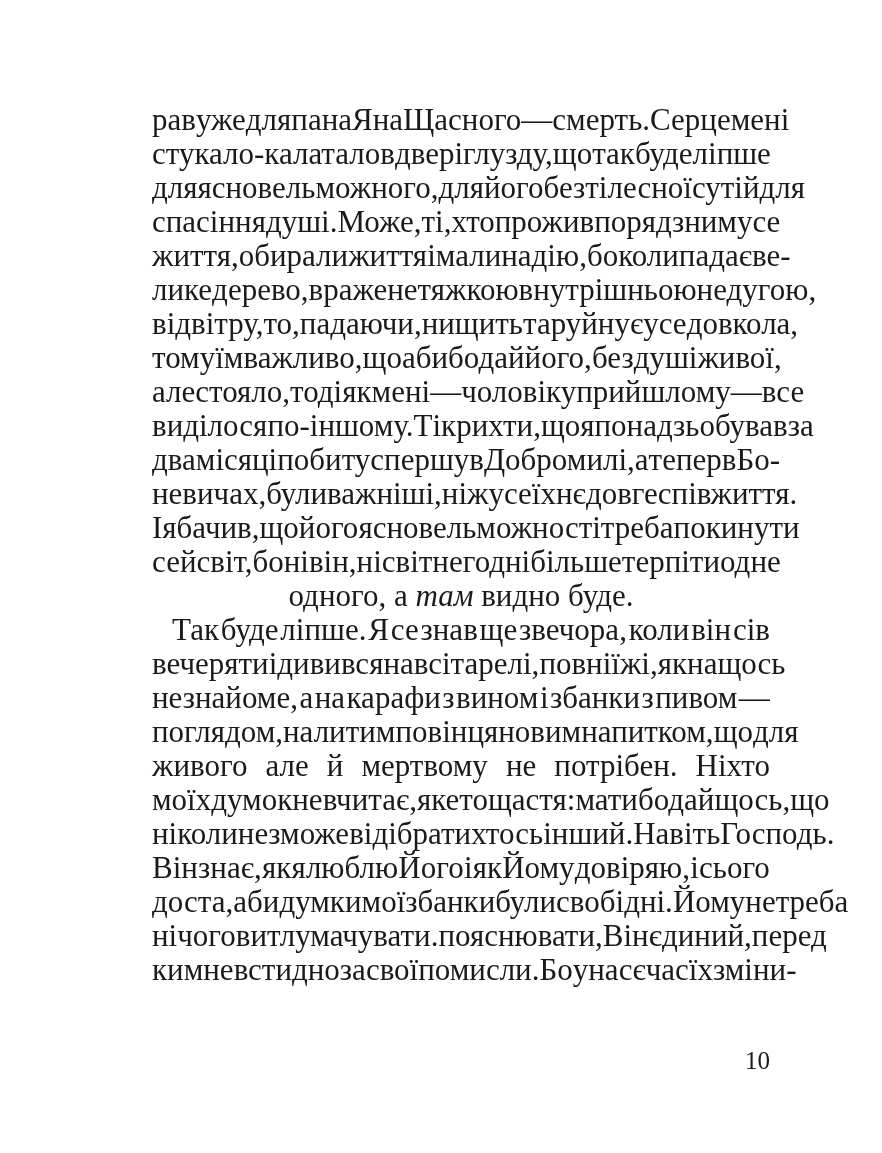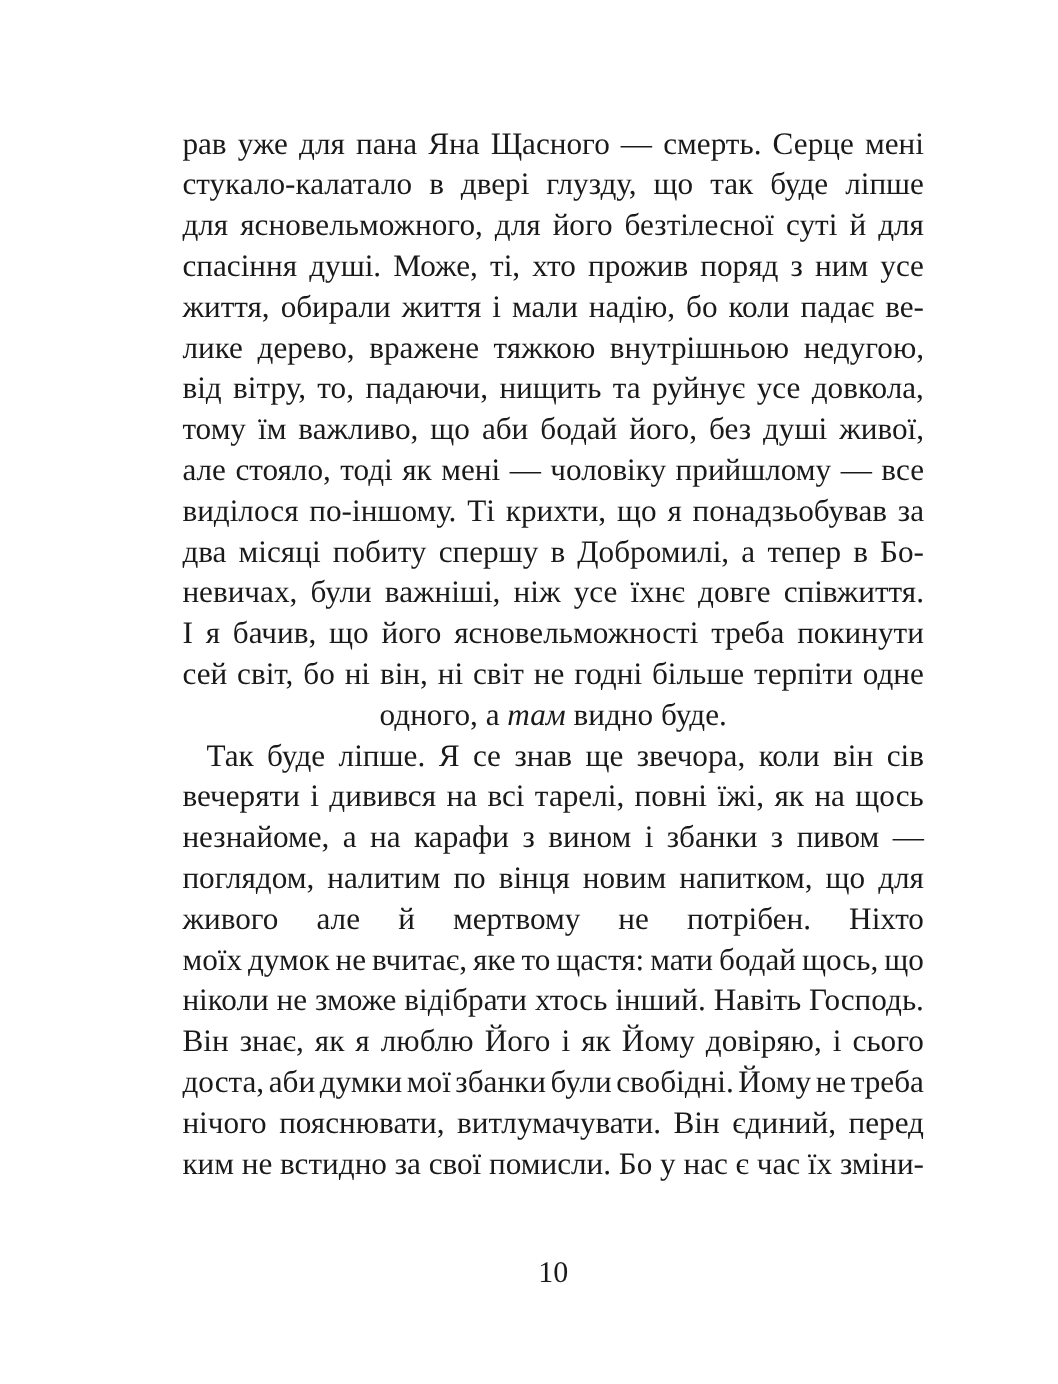--- a/index.html
+++ b/index.html
@@ -21,21 +21,21 @@
     width: 882px;
     height: 1153px;
     background: #ffffff;
   }
   .text-block {
     position: absolute;
     left: 152px;
     top: 103px;
     width: 618px;
     color: #1a1a1a;
-    font-size: 26px;
+    font-size: 31px;
   }
   .paragraph {
     margin: 0;
     padding: 0;
   }
   .line {
     height: 34px;
     line-height: 34px;
     white-space: nowrap;
   }
@@ -56,21 +56,21 @@
   .it {
     font-style: italic;
   }
   .page-number {
     position: absolute;
     left: 152px;
     top: 1044px;
     width: 618px;
     height: 34px;
     line-height: 34px;
-    text-align: center;
+    text-align: right;
     color: #1a1a1a;
     font-size: 25px;
   }
 </style>
 </head>
 <body>
 
 <div class="book-page">
   <div class="text-block">
       <div class="paragraph">
@@ -334,22 +334,22 @@
           <span>мої</span>
           <span>збанки</span>
           <span>були</span>
           <span>свобідні.</span>
           <span>Йому</span>
           <span>не</span>
           <span>треба</span>
         </div>
         <div class="line just">
           <span>нічого</span>
+          <span>витлумачувати.</span>
           <span>пояснювати,</span>
-          <span>витлумачувати.</span>
           <span>Він</span>
           <span>єдиний,</span>
           <span>перед</span>
         </div>
         <div class="line just">
           <span>ким</span>
           <span>не</span>
           <span>встидно</span>
           <span>за</span>
           <span>свої</span>

